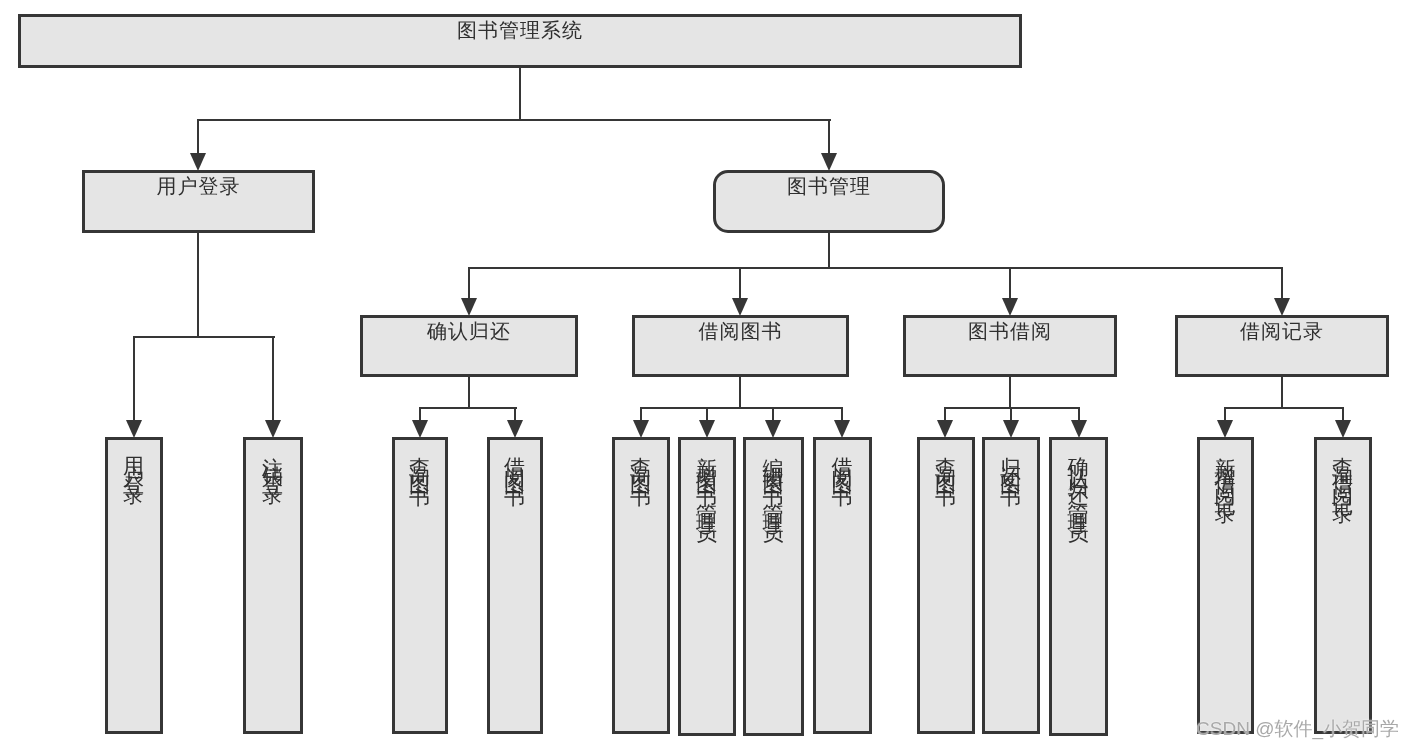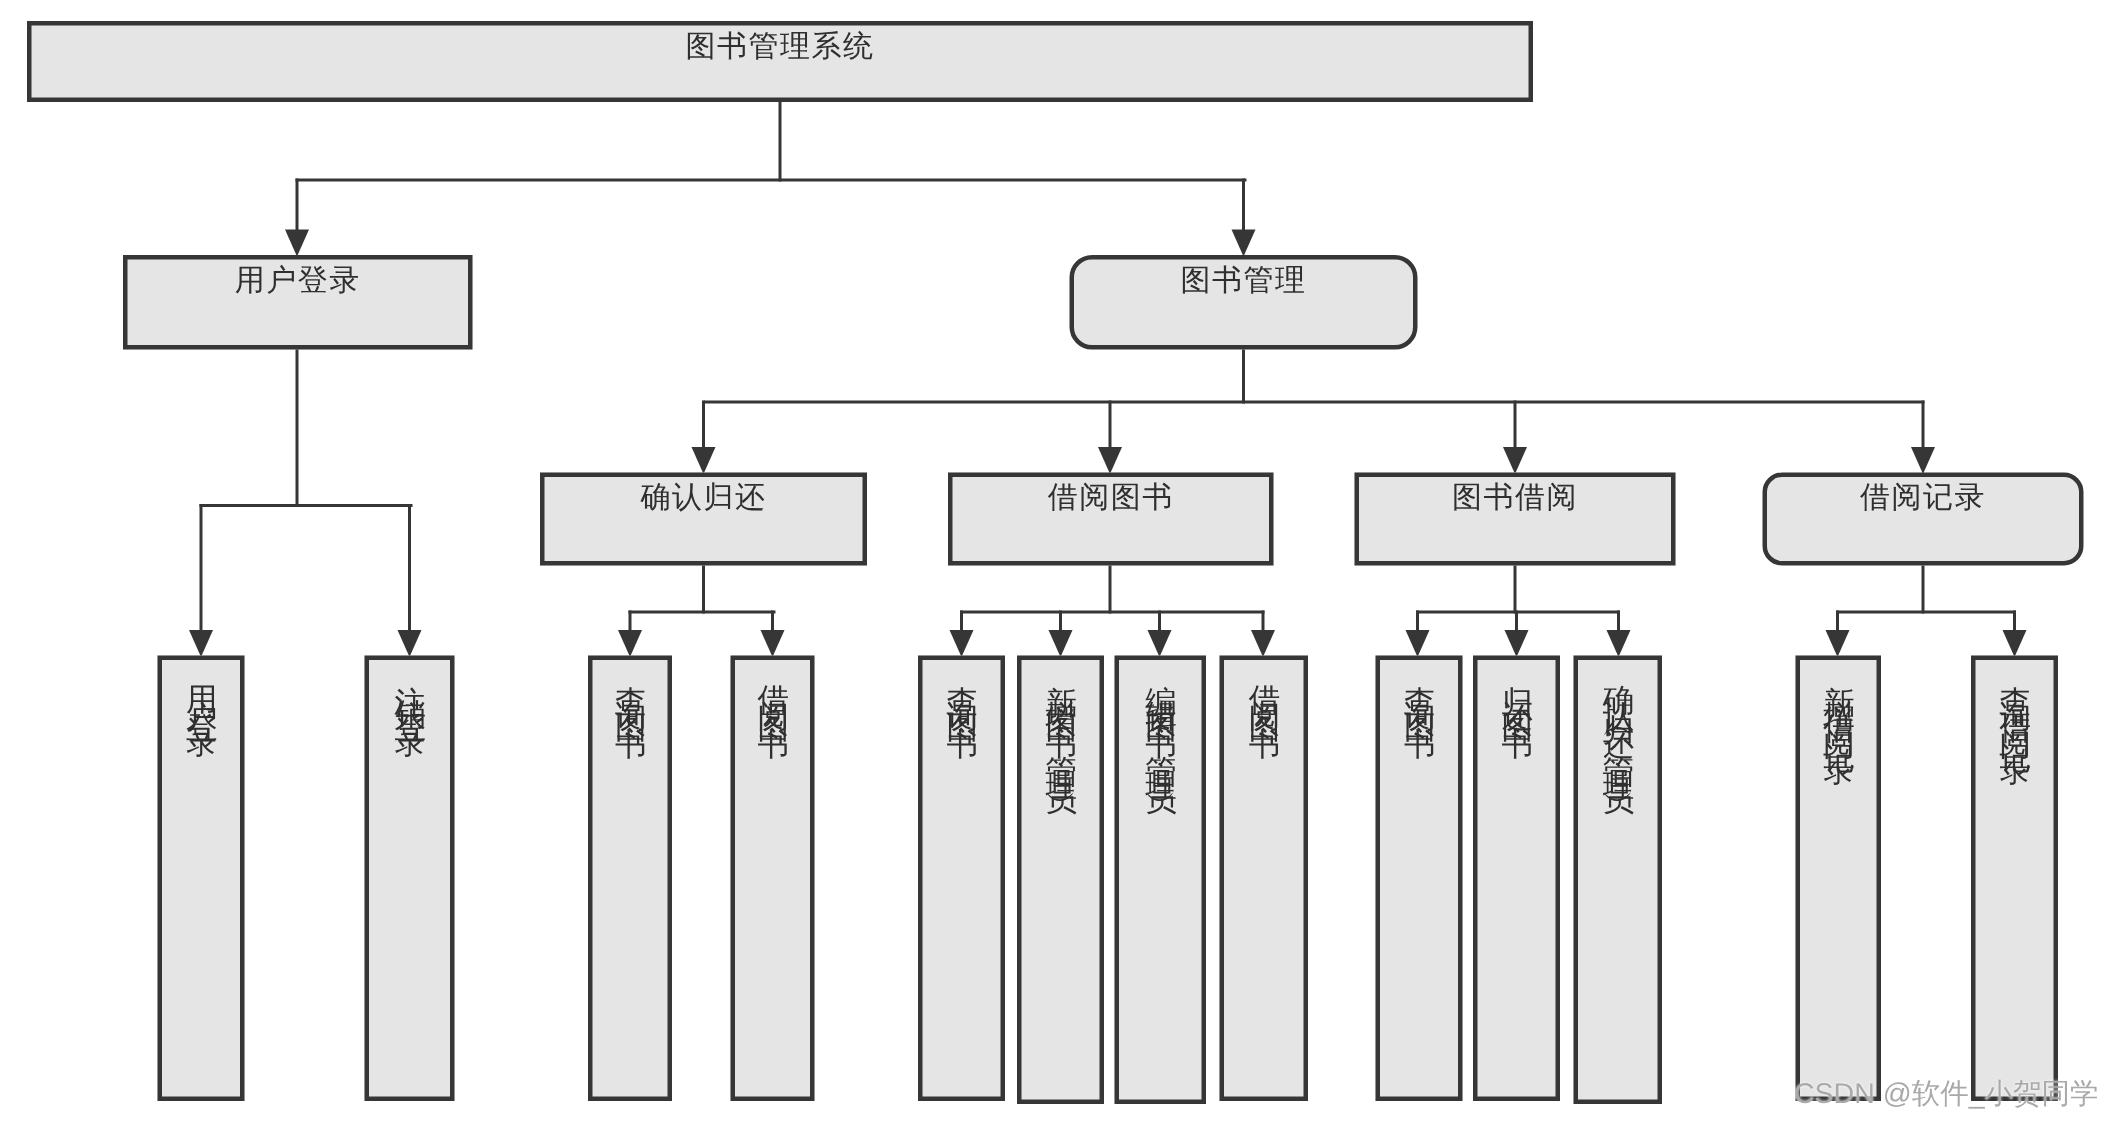--- a/index.html
+++ b/index.html
@@ -89,21 +89,21 @@
 
   <div class="box hbox" style="left:360px;top:315px;width:218px;height:62px;">
     <span>确认归还</span>
   </div>
   <div class="box hbox" style="left:632px;top:315px;width:217px;height:62px;">
     <span>借阅图书</span>
   </div>
   <div class="box hbox" style="left:903px;top:315px;width:214px;height:62px;">
     <span>图书借阅</span>
   </div>
-  <div class="box hbox" style="left:1175px;top:315px;width:214px;height:62px;border-radius:13px;">
+  <div class="box hbox" style="left:1175px;top:315px;width:214px;height:62px;">
     <span>借阅记录</span>
   </div>
 
   <div class="line" style="left:468px;top:377px;width:2px;height:32px;"></div>
   <div class="line" style="left:419px;top:407px;width:98px;height:2px;"></div>
   <div class="line" style="left:419px;top:407px;width:2px;height:18px;"></div>
   <div class="arrow" style="left:412px;top:420px;"></div>
   <div class="line" style="left:514px;top:407px;width:2px;height:18px;"></div>
   <div class="arrow" style="left:507px;top:420px;"></div>
 

